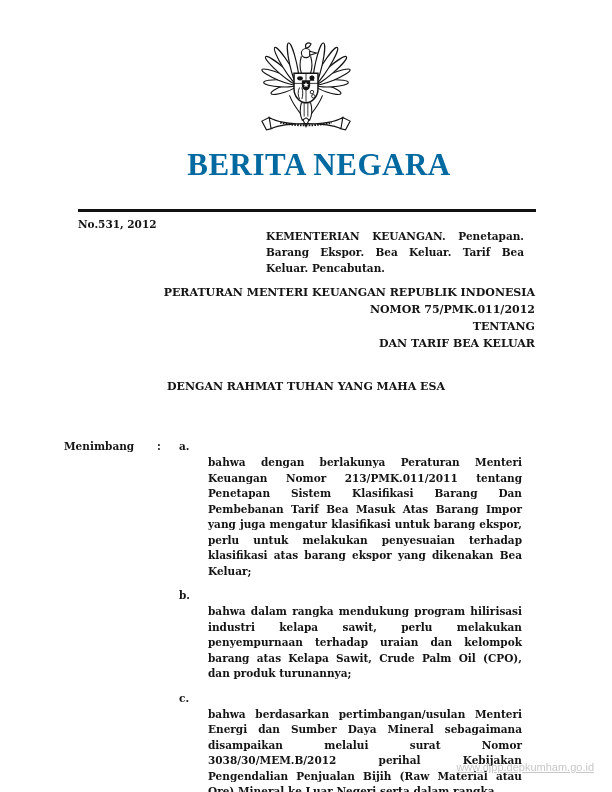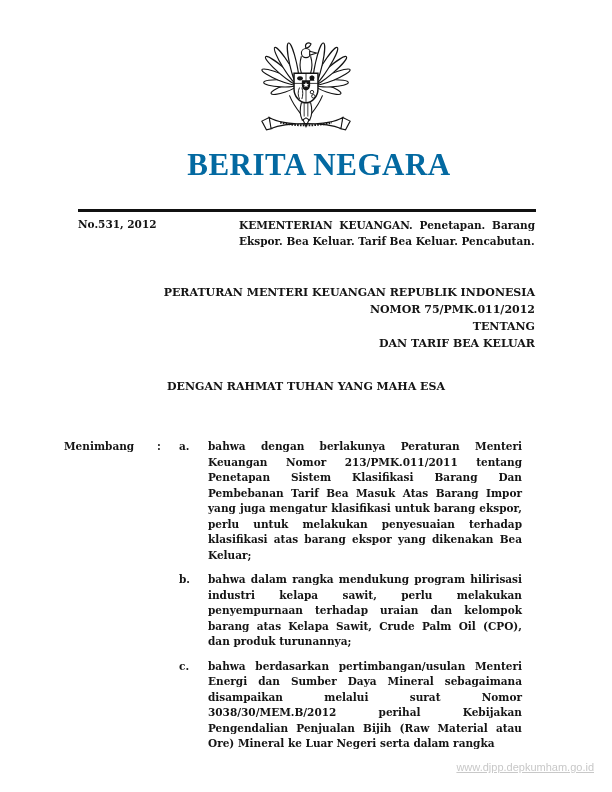--- a/index.html
+++ b/index.html
@@ -46,23 +46,24 @@
     background: #111111;
   }
   .gazette-header {
     position: absolute;
     top: 216px;
     left: 78px;
     width: 458px;
     display: flex;
     font-size: 10.5px;
     line-height: 16px;
+    gap: 16px;
   }
   .gazette-number { width: 160px; flex-shrink: 0; }
-  .gazette-subject { flex: 1; margin: 1px; text-align: justify; }
+  .gazette-subject { flex: 1; margin: 12px; text-align: justify; }
   .reg-title {
     position: absolute;
     top: 284px;
     left: 77px;
     width: 458px;
     text-align: right;
     font-size: 11px;
     line-height: 17px;
   }
   .preamble {
@@ -82,21 +83,21 @@
     display: flex;
     font-size: 10.5px;
     line-height: 15.5px;
   }
   .menimbang-label { width: 93px; flex-shrink: 0; }
   .menimbang-colon { width: 22px; flex-shrink: 0; }
   .menimbang-items { flex: 1; }
   .clause { display: flex; margin-bottom: 9px; }
   .clause:last-child { margin-bottom: 0; }
   .clause-marker { width: 29px; flex-shrink: 0; }
-  .clause-text { flex: 1; text-align: justify; }
+  .clause-text { flex: 1; text-align: justify; margin-top: 16px; }
   .clause-text .italic { }
   .watermark {
     position: absolute;
     right: 18px;
     bottom: 19px;
     font-family: "Liberation Sans", sans-serif;
     font-weight: normal;
     font-size: 11px;
     color: #c8c8c8;
     text-decoration: underline;

